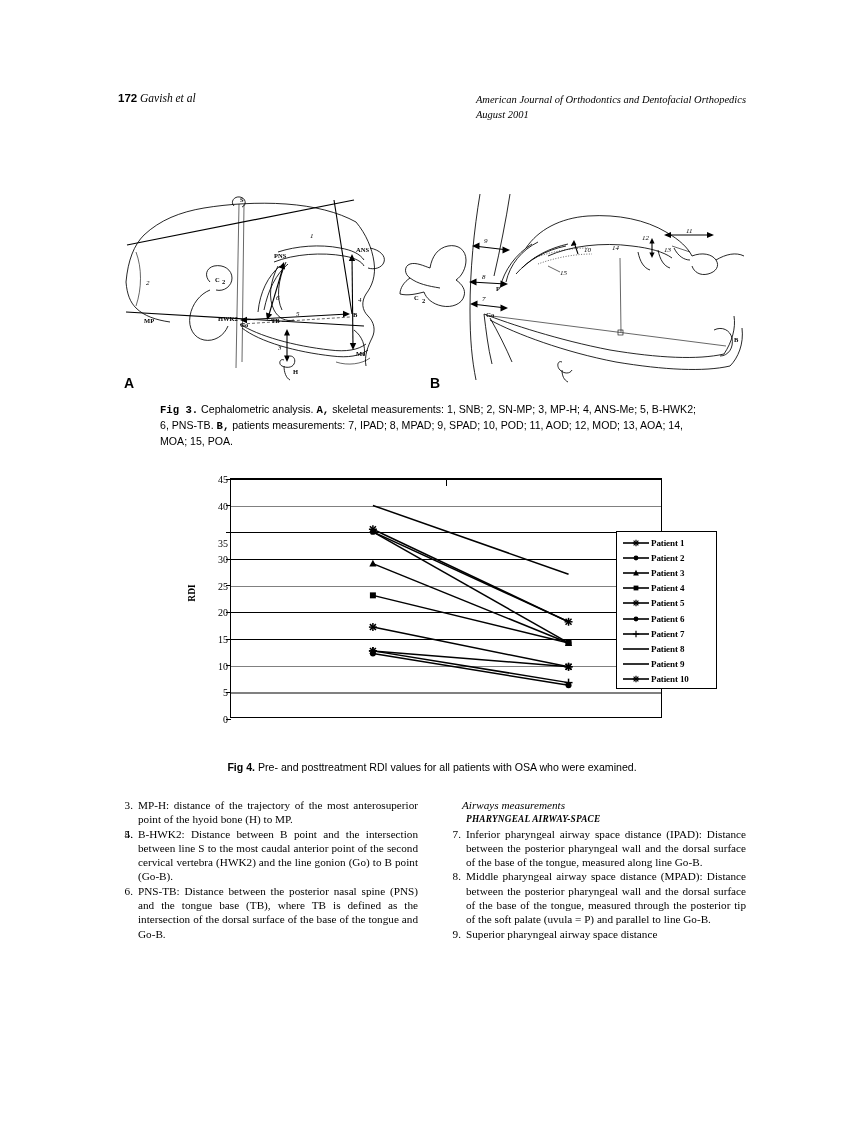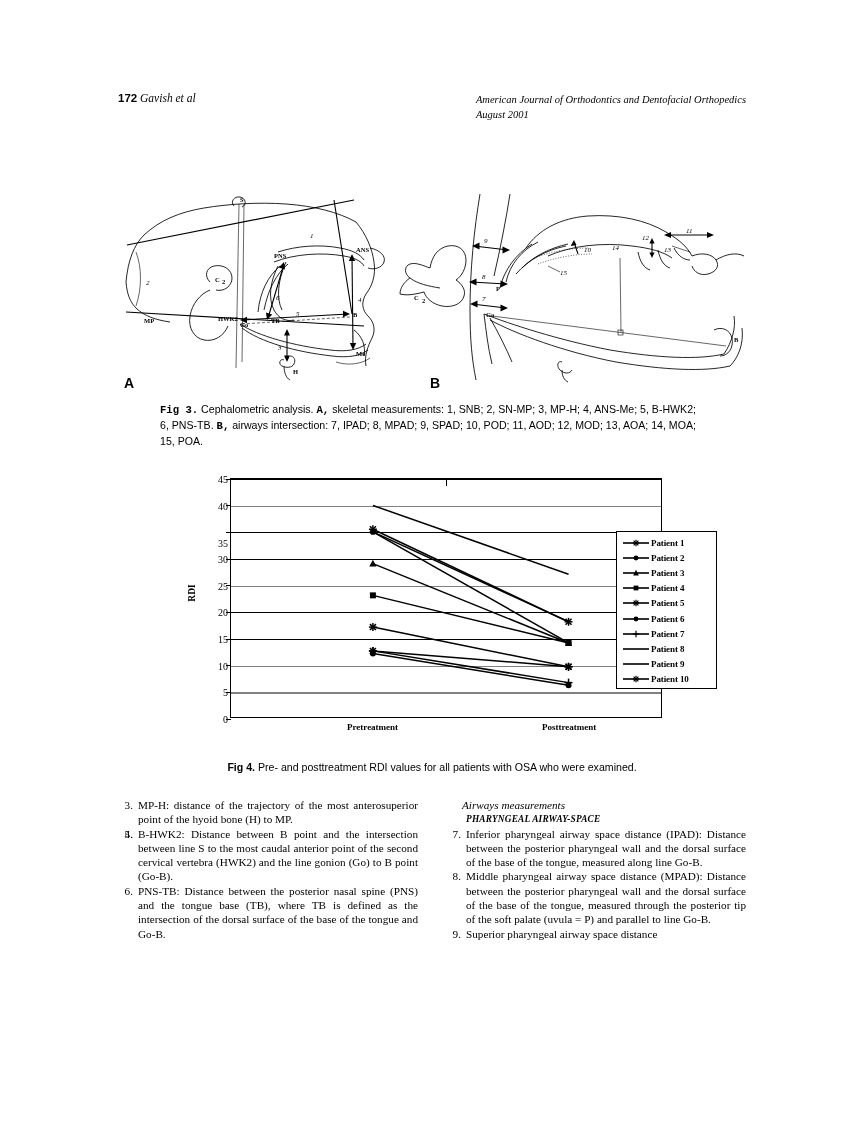--- a/index.html
+++ b/index.html
@@ -263,21 +263,21 @@
         <text class="ceph-num" x="442" y="85">15</text>
         <line class="cv-thin" x1="430" y1="76" x2="442" y2="82"></line>
 
         <text class="panel-letter" x="312" y="198">B</text>
       </g>
     </svg>
   </div>
 
   <div class="fig3cap">
     <b>Fig 3.</b><span> Cephalometric analysis. </span><b>A,</b><span> skeletal measurements: </span><span>1, SNB; 2, SN-MP; 3, MP-H; 4, ANS-Me; 5, B-HWK2; 6, PNS-TB.</span>
-    <b>B,</b><span> airways intersection: </span><span>7, IPAD; 8, MPAD; 9, SPAD; 10, POD; 11, AOD; 12, MOD; 13, AOA; 14, MOA; 15, POA.</span>
+    <b>B,</b><span> patients measurements: </span><span>7, IPAD; 8, MPAD; 9, SPAD; 10, POD; 11, AOD; 12, MOD; 13, AOA; 14, MOA; 15, POA.</span>
   </div>
 
   <div class="fig4">
     <div class="chartbox">
       <div class="ylabel">RDI</div>
       <div class="plotframe" id="plotframe">
         <div id="gridlayer">
             <div class="ytick" style="top: 240px;">0</div>
             <div class="ytickmark" style="top: 239.5px;"></div>
             <div class="gridline gray" style="top: 213.333px;"></div>
@@ -479,24 +479,20 @@
                   <line x1="10.8" y1="6" x2="17.2" y2="6" stroke="#000" stroke-width="1.2000000000000002"></line>
                   <line x1="14" y1="2.8" x2="14" y2="9.2" stroke="#000" stroke-width="1.2000000000000002"></line>
                   <line x1="11.6" y1="3.5999999999999996" x2="16.4" y2="8.4" stroke="#000" stroke-width="1.2000000000000002"></line>
                   <line x1="11.6" y1="8.4" x2="16.4" y2="3.5999999999999996" stroke="#000" stroke-width="1.2000000000000002"></line>
                 </g>
               </svg>
               <span class="legtxt">Patient 10</span>
             </div>
           </div>
       </div>
-      <div class="xlabels" id="xlabels">
-          <span style="left: 142.56px;">Pretreatment</span>
-          <span style="left: 339.12px;">Posttreatment</span>
-        </div>
     </div>
   </div>
 
   <div class="fig4cap">
     <b>Fig 4.</b><span> Pre- and posttreatment RDI values for all patients with OSA who were examined.</span>
   </div>
 
   <div class="cols">
     <div class="col left" id="left-col">
         <div class="num-item"><span class="n">3.</span><span>MP-H: distance of the trajectory of the most anterosuperior point of the hyoid bone (H) to MP.</span></div>

